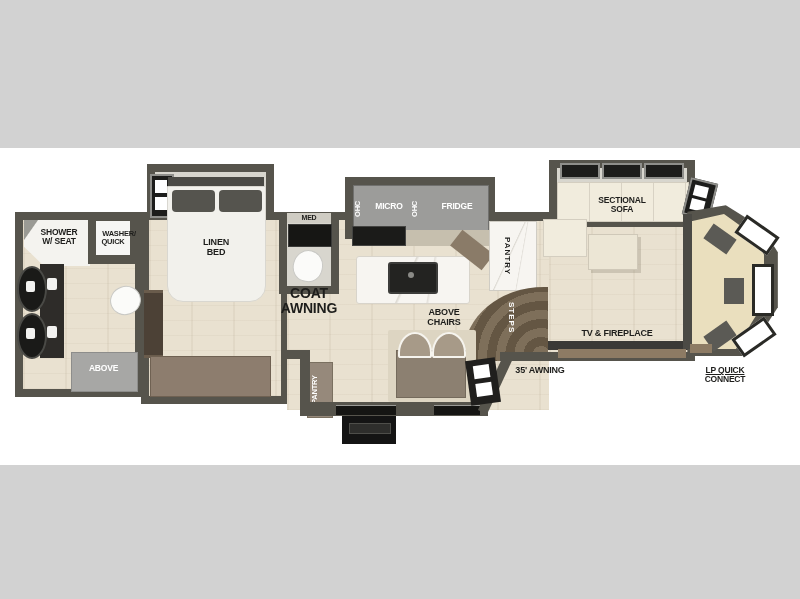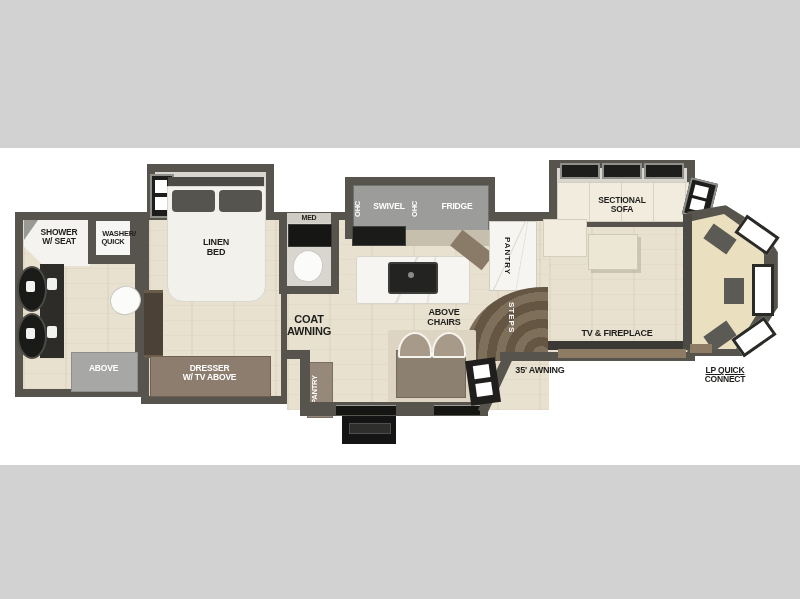--- a/index.html
+++ b/index.html
@@ -74,45 +74,41 @@
   <div class="abs" style="left:172px;top:190px;width:43px;height:22px;background:#55544e;border-radius:4px;"></div>
   <div class="abs" style="left:219px;top:190px;width:43px;height:22px;background:#55544e;border-radius:4px;"></div>
   <div class="lbl" style="left:190px;top:238px;width:52px;font-size:9px;">
     <span style="display:block;">LINEN</span>
     <span style="display:block;">BED</span>
   </div>
 
   <div class="abs" style="left:144px;top:290px;width:19px;height:62px;background:#4c4136;border-top:3px solid #6a5c4c;border-bottom:3px solid #6a5c4c;"></div>
 
   <div class="abs" style="left:150px;top:356px;width:119px;height:39px;background:#8d7d6e;border:1px solid #6f6152;"></div>
-  <div class="lbl white" style="left:150px;top:364px;width:119px;font-size:8.5px;">
-    <span style="display:block;">DRESSER</span>
-    <span style="display:block;">W/ TV ABOVE</span>
-  </div>
 
   <div class="wall" style="left:279px;top:212px;width:272px;height:9px;"></div>
 
   <div class="floor" style="left:287px;top:220px;width:262px;height:190px;"></div>
 
   <div class="wall" style="left:279px;top:212px;width:60px;height:82px;"></div>
   <div class="sofloor" style="left:287px;top:222px;width:44px;height:64px;"></div>
   <div class="abs" style="left:287px;top:213px;width:44px;height:10px;background:#cfccc3;"></div>
   <div class="lbl" style="left:279px;top:214px;width:60px;font-size:7px;">MED</div>
   <div class="abs" style="left:288px;top:224px;width:42px;height:21px;background:#161614;border:1px solid #3a3a38;"></div>
   <div class="abs" style="left:293px;top:250px;width:28px;height:30px;background:#fbfbf9;border:1px solid #c9c9c5;border-radius:50% 50% 46% 46%;transform:rotate(14deg);"></div>
 
-  <div class="lbl" style="left:277px;top:314px;width:64px;font-size:11px;">
+  <div class="lbl" style="left:277px;top:286px;width:64px;font-size:14px;">
     <span style="display:block;">COAT</span>
     <span style="display:block;">AWNING</span>
   </div>
 
   <div class="wall" style="left:345px;top:177px;width:150px;height:62px;"></div>
   <div class="abs" style="left:353px;top:185px;width:134px;height:47px;background:#9c9c9a;border:1px solid #70706e;"></div>
   <div class="lbl white vtext-up" style="left:354px;top:190px;width:13px;height:38px;font-size:7.5px;">OHC</div>
-  <div class="lbl white" style="left:366px;top:202px;width:46px;font-size:8.5px;">SWIVEL</div>
+  <div class="lbl white" style="left:366px;top:202px;width:46px;font-size:8.5px;">MICRO</div>
   <div class="lbl white vtext-up" style="left:411px;top:190px;width:13px;height:38px;font-size:7.5px;">OHC</div>
   <div class="lbl white" style="left:428px;top:202px;width:58px;font-size:8.5px;">FRIDGE</div>
   <div class="abs" style="left:404px;top:230px;width:88px;height:16px;background:#c6bfae;"></div>
   <div class="abs" style="left:352px;top:226px;width:52px;height:18px;background:#1b1b19;border:1px solid #444442;"></div>
 
   <div class="abs marble" style="left:356px;top:256px;width:112px;height:46px;border:1px solid #d8d4cb;border-radius:3px;"></div>
   <div class="abs" style="left:388px;top:262px;width:46px;height:28px;background:#232321;border:2px solid #3c3c3a;border-radius:3px;"></div>
   <div class="abs" style="left:408px;top:272px;width:6px;height:6px;background:#8a8a86;border-radius:50%;"></div>
 
   <div class="abs" style="left:452px;top:240px;width:40px;height:20px;background:#8a7b68;transform:rotate(38deg);"></div>

